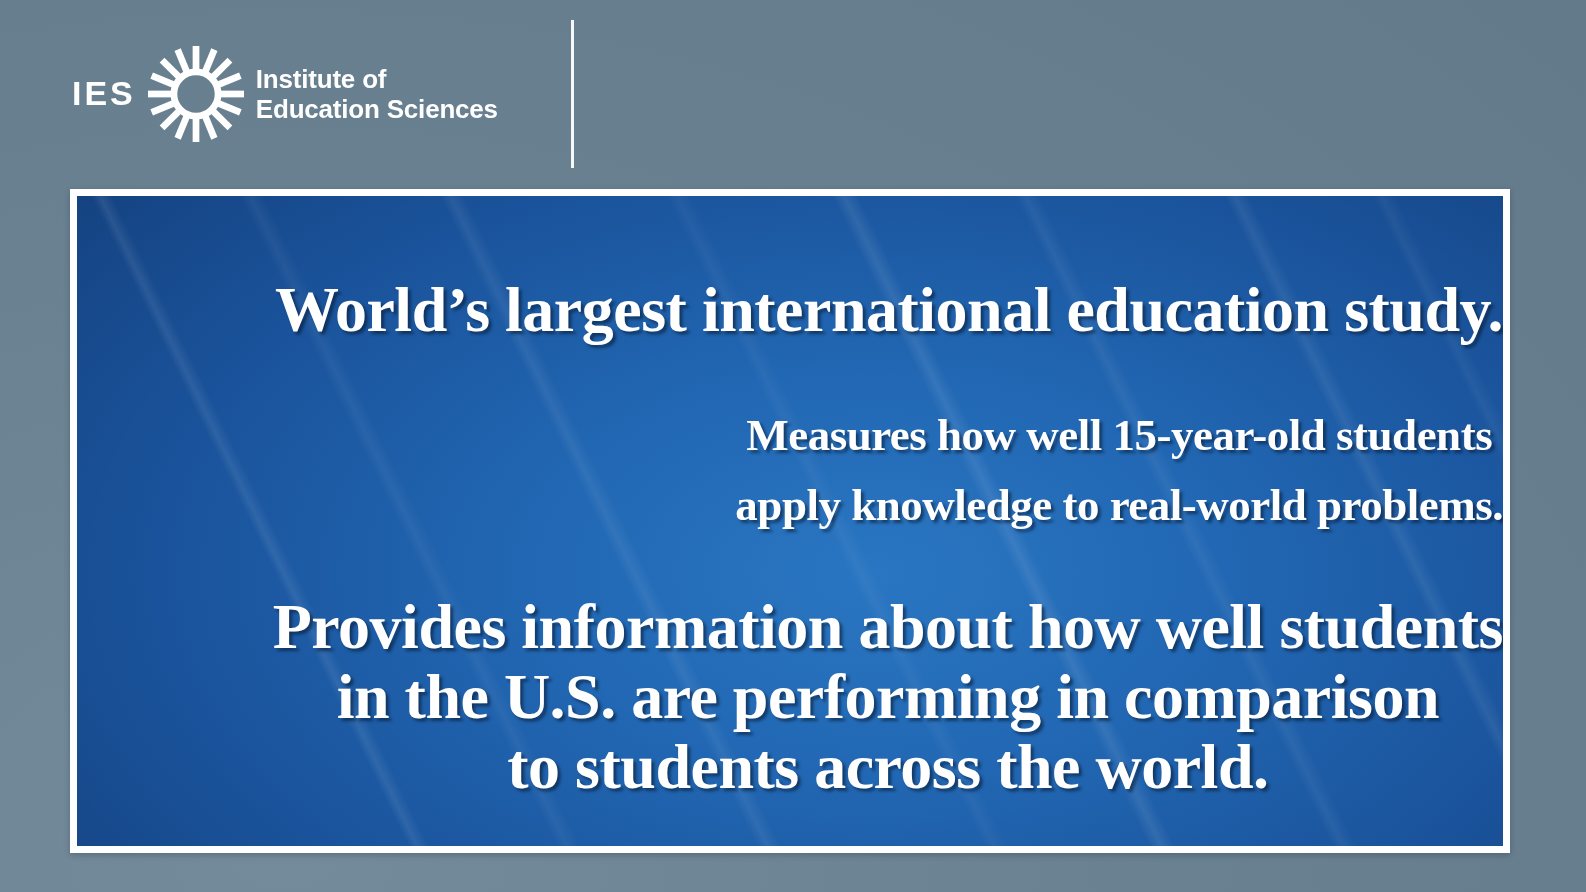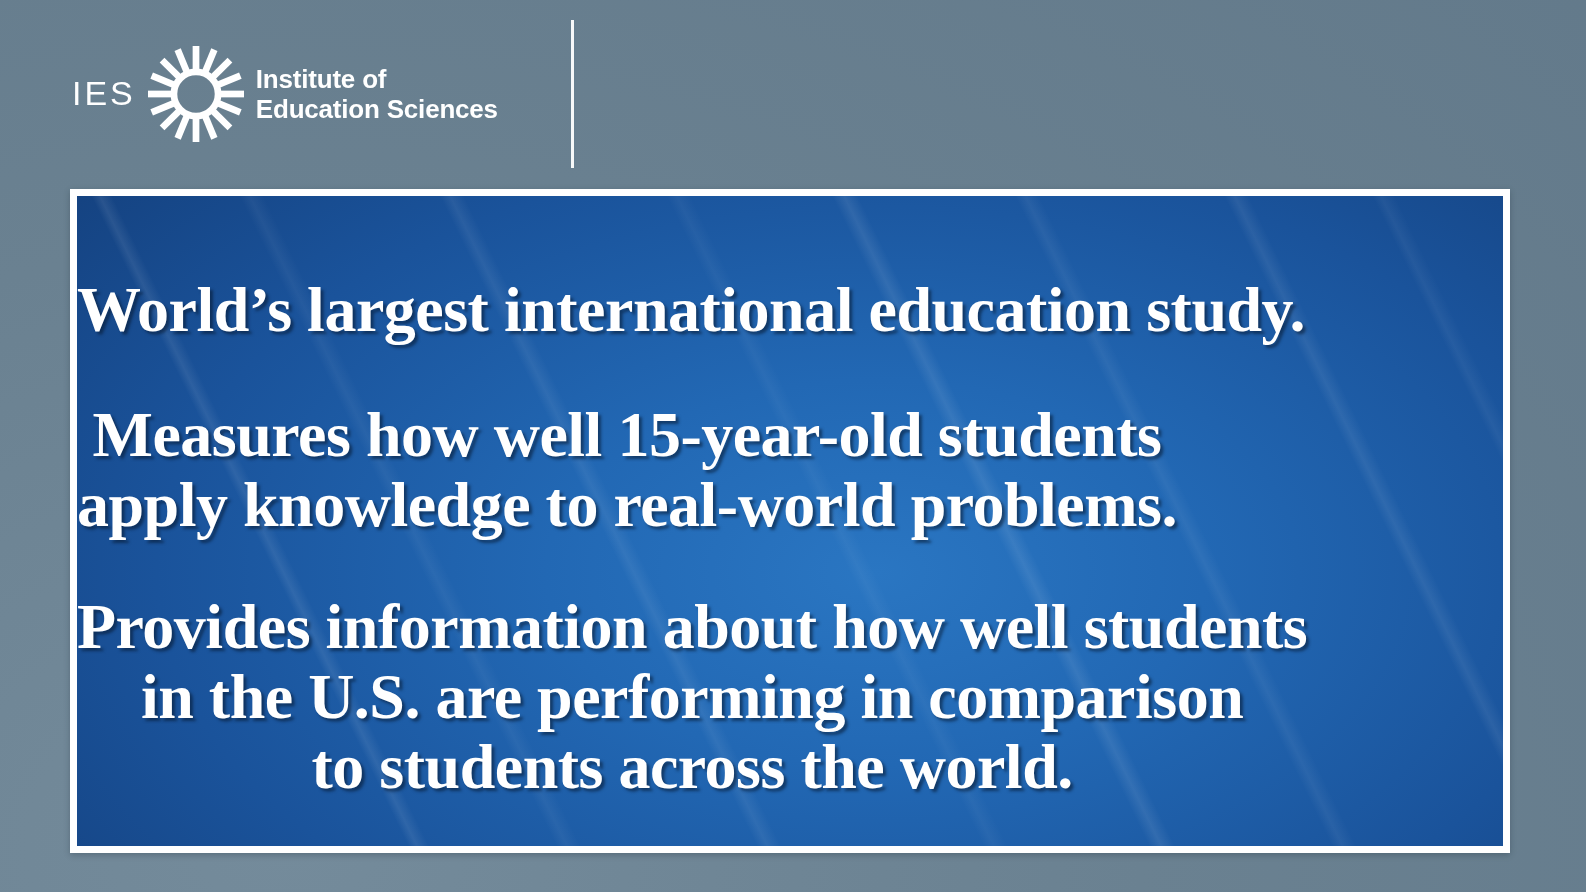--- a/index.html
+++ b/index.html
@@ -36,21 +36,21 @@
     left: 72px;
     top: 44px;
     display: flex;
     align-items: center;
     height: 100px;
   }
 
   .ies-mark {
     color: #ffffff;
     font-family: "Liberation Sans", sans-serif;
-    font-weight: normal;
+    font-weight: bold;
     font-size: 34px;
     letter-spacing: 3px;
     line-height: 1;
     padding-bottom: 2px;
   }
 
   .sunburst {
     width: 96px;
     height: 96px;
     margin-left: 12px;
@@ -130,21 +130,21 @@
       linear-gradient(64deg, rgba(255,255,255,0) 84.0%, rgba(255,255,255,0.075) 84.6%, rgba(255,255,255,0) 85.4%),
       linear-gradient(64deg, rgba(255,255,255,0) 92.5%, rgba(255,255,255,0.05) 93.0%, rgba(255,255,255,0) 93.8%);
     pointer-events: none;
   }
 
   .panel-content {
     position: absolute;
     inset: 0;
     display: flex;
     flex-direction: column;
-    align-items: flex-start;
+    align-items: flex-end;
     justify-content: flex-start;
     padding-top: 80px;
     box-sizing: border-box;
   }
 
   .para {
     color: #ffffff;
     font-family: "Liberation Serif", "DejaVu Serif", serif;
     font-weight: bold;
     text-align: center;
@@ -153,21 +153,21 @@
     letter-spacing: -0.5px;
   }
 
   .para-1 {
     font-size: 64px;
     line-height: 68px;
     margin-bottom: 56px;
   }
 
   .para-2 {
-    font-size: 64px;
+    font-size: 45px;
     line-height: 70px;
     margin-bottom: 52px;
   }
 
   .para-3 {
     font-size: 64px;
     line-height: 70px;
   }
 </style>
 </head>

